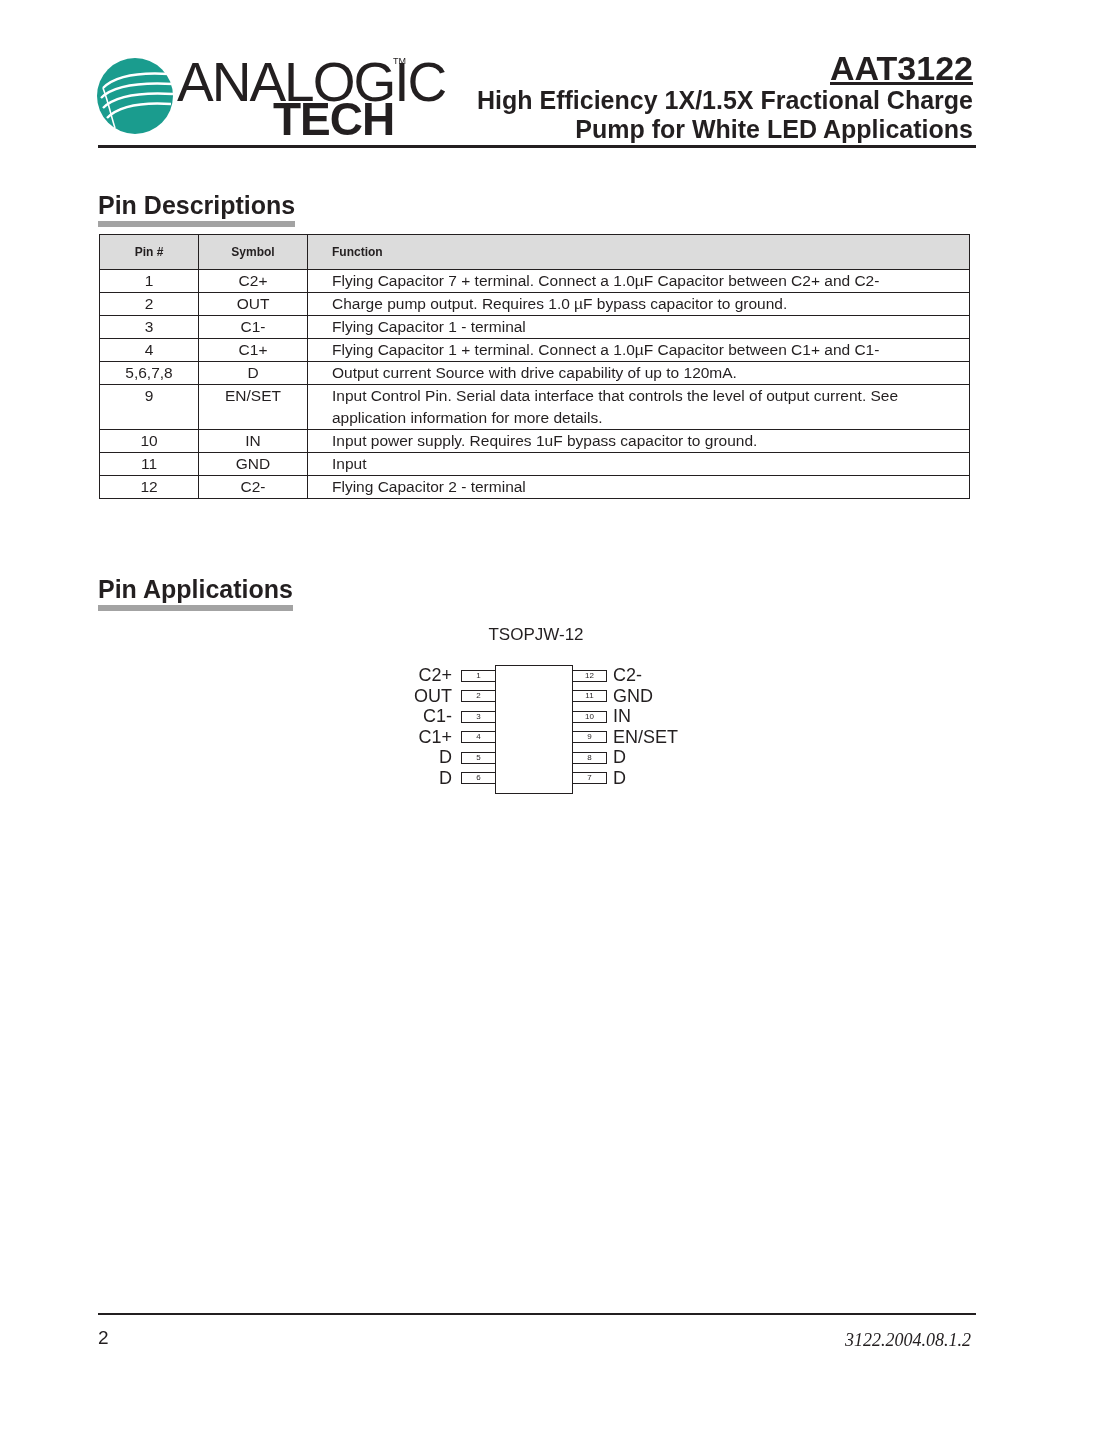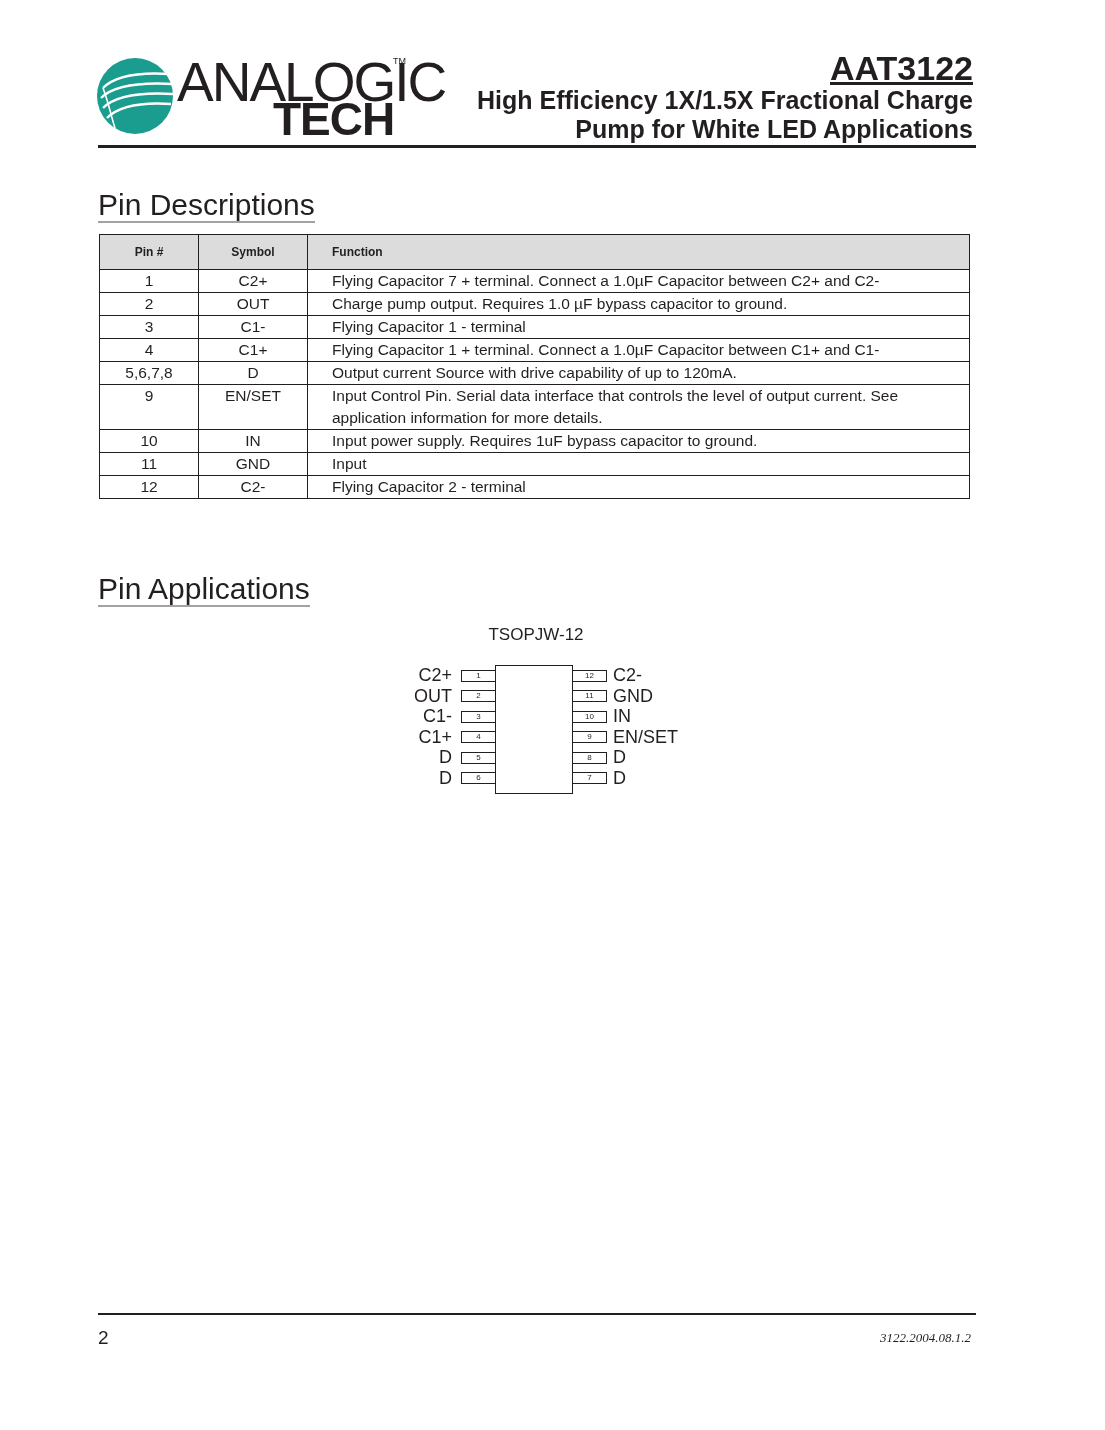--- a/index.html
+++ b/index.html
@@ -21,22 +21,22 @@
     position: absolute; left: 176px; top: 38px;
     font-size: 46px; letter-spacing: -1px; font-weight: 700; color: #231f20;
   }
   .hdr-right { right: 132px; top: 50px; text-align: right; }
   .part-no { font-size: 34px; font-weight: 700; line-height: 36px; text-decoration: underline; }
   .subtitle { font-size: 25px; font-weight: 700; line-height: 29px; }
   .hdr-rule { left: 98px; top: 145px; width: 878px; height: 3px; background: #231f20; }
 
   
   .section-h {
-    font-size: 30px; font-weight: 400; padding-bottom: 1px;
-    border-bottom: 2px solid #a3a3a3; line-height: 30px;
+    font-size: 25px; font-weight: 700; padding-bottom: 1px;
+    border-bottom: 6px solid #a3a3a3; line-height: 30px;
   }
 
   
   table.pins {
     position: absolute; left: 99px; top: 234px; width: 871px;
     border-collapse: collapse; font-size: 15.5px;
   }
   table.pins th {
     background: #dcdcdc; font-weight: 700; font-size: 12px;
     height: 32px; border: 1px solid #231f20; text-align: center;
@@ -57,21 +57,21 @@
     position: absolute; width: 33px; height: 10px; border: 1px solid #231f20;
     font-size: 8px; line-height: 10px; text-align: center; background: #fff;
   }
   .pin-label { position: absolute; font-size: 18px; line-height: 20px; }
   .pin-label.left { text-align: right; width: 80px; }
 
   
   .ftr-rule { left: 98px; top: 1313px; width: 878px; height: 2px; background: #231f20; }
   .page-num { left: 98px; top: 1327px; font-size: 19px; }
   .doc-code {
-    right: 134px; top: 1330px; font-size: 13px; font-style: italic;
+    right: 134px; top: 1330px; font-size: 18px; font-style: italic;
     font-family: "Liberation Serif", "DejaVu Serif", serif;
   }
 </style>
 </head>
 <body>
 
 <div class="abs logo">
   <svg class="logo-circle" viewBox="0 0 76 76">
     <circle cx="38" cy="38" r="38" fill="#1a9c8e"></circle>
     <path d="M6 30 C18 18, 40 14, 72 16" stroke="#fff" stroke-width="2.4" fill="none"></path>

